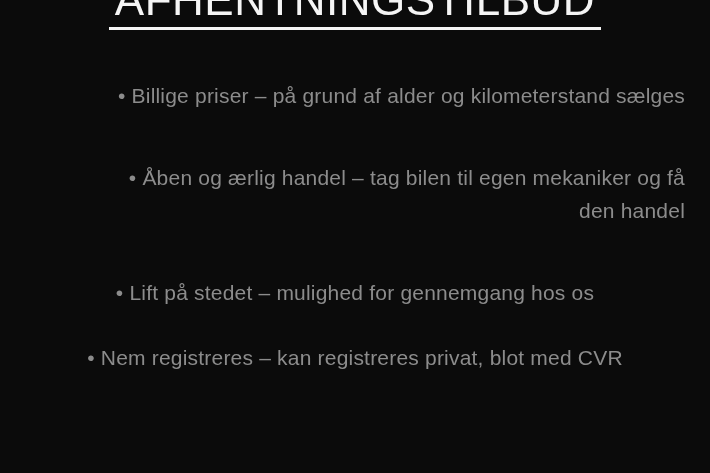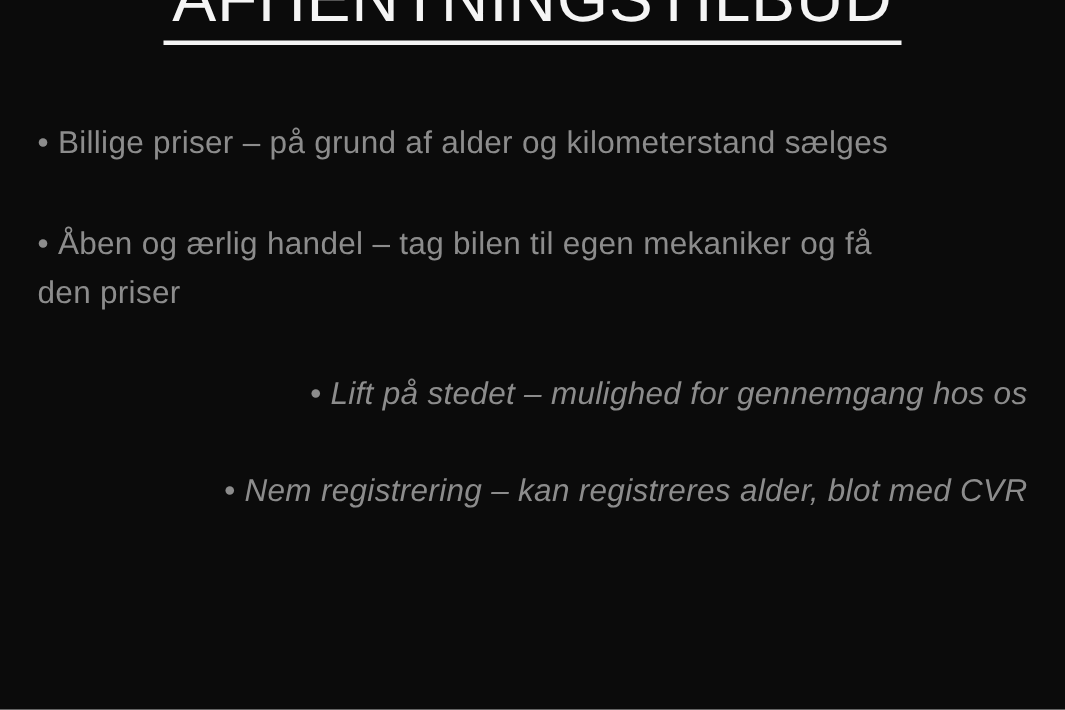--- a/index.html
+++ b/index.html
@@ -36,50 +36,50 @@
   .bullets { margin-top: 49px; }
 
   .bullet {
     font-size: 21px;
     line-height: 33px;
     color: #8c8c8c;
     letter-spacing: 0.2px;
   }
   .bullet .line { white-space: nowrap; }
 
-  .bullet.p-center { text-align: left; }
-  .bullet.p-left   { text-align: right; font-style: italic; }
+  .bullet.p-center { text-align: right; }
+  .bullet.p-left   { text-align: center; }
 
-  .bullet + .bullet { margin-top: 34px; }
+  .bullet + .bullet { margin-top: 49px; }
   .bullet.m-32 { margin-top: 32px; }
   .bullet.m-37 { margin-top: 37px; }
 </style>
 </head>
 <body>
 
 <div class="slide">
 
   <div class="title-wrap">
     <h1 class="slide-title">AFHENTNINGSTILBUD</h1>
   </div>
 
   <div class="bullets">
 
     <div class="bullet p-center">
       <div class="line">• Billige priser – på grund af alder og kilometerstand sælges</div>
     </div>
 
     <div class="bullet p-center">
       <div class="line">• Åben og ærlig handel – tag bilen til egen mekaniker og få</div>
-      <div class="line">den priser</div>
+      <div class="line">den handel</div>
     </div>
 
     <div class="bullet p-left">
       <div class="line">• Lift på stedet – mulighed for gennemgang hos os</div>
     </div>
 
     <div class="bullet p-left m-32">
-      <div class="line">• Nem registrering – kan registreres alder, blot med CVR</div>
+      <div class="line">• Nem registreres – kan registreres privat, blot med CVR</div>
     </div>
 
 
   </div>
 </div>
 
 </body></html>

